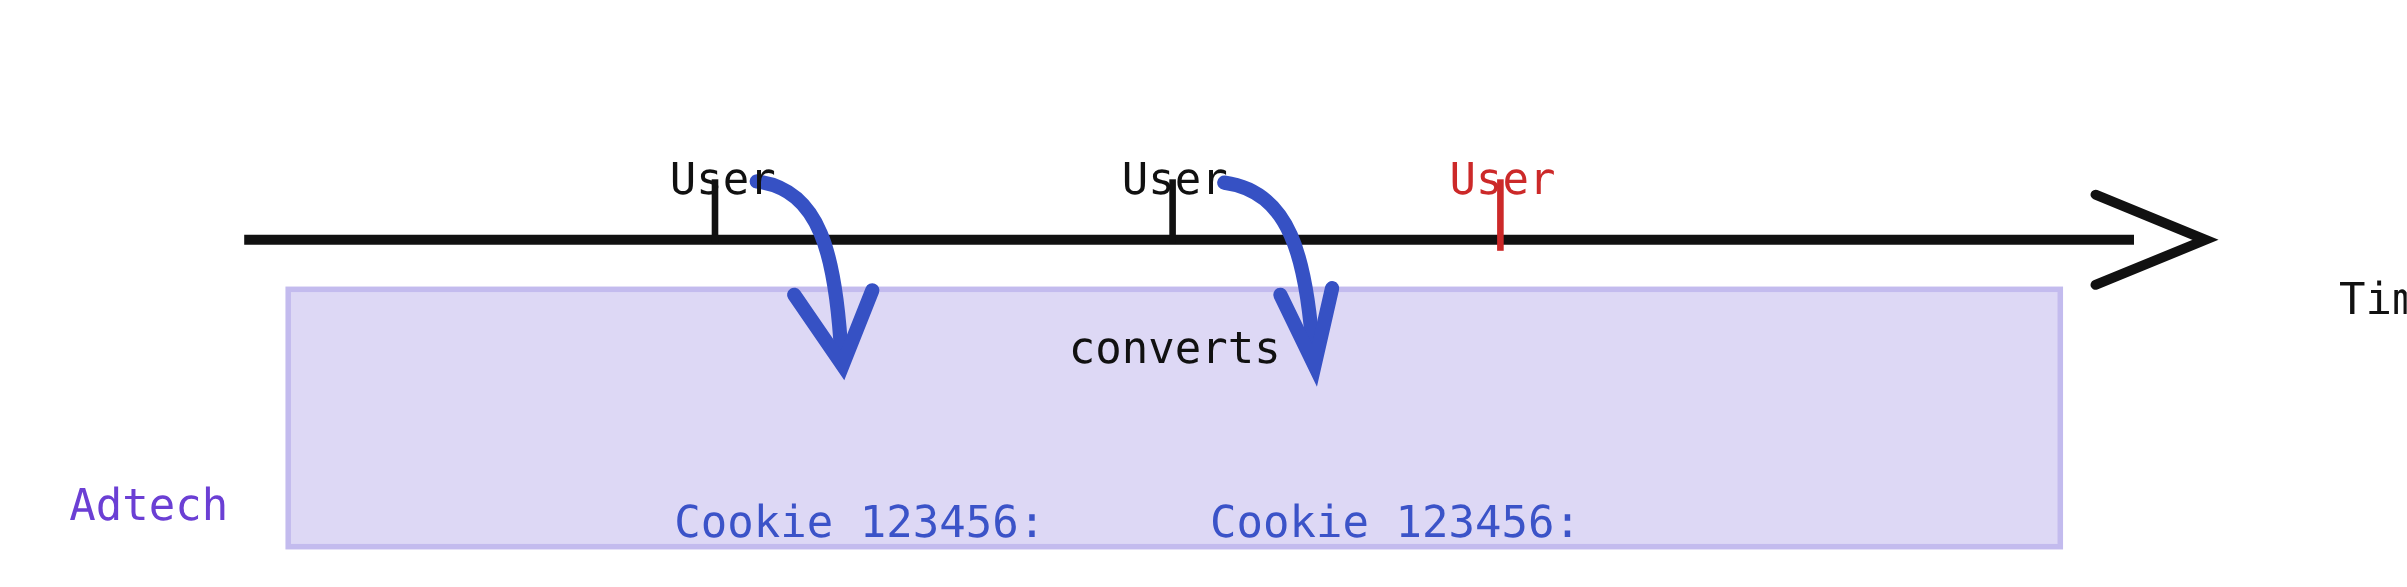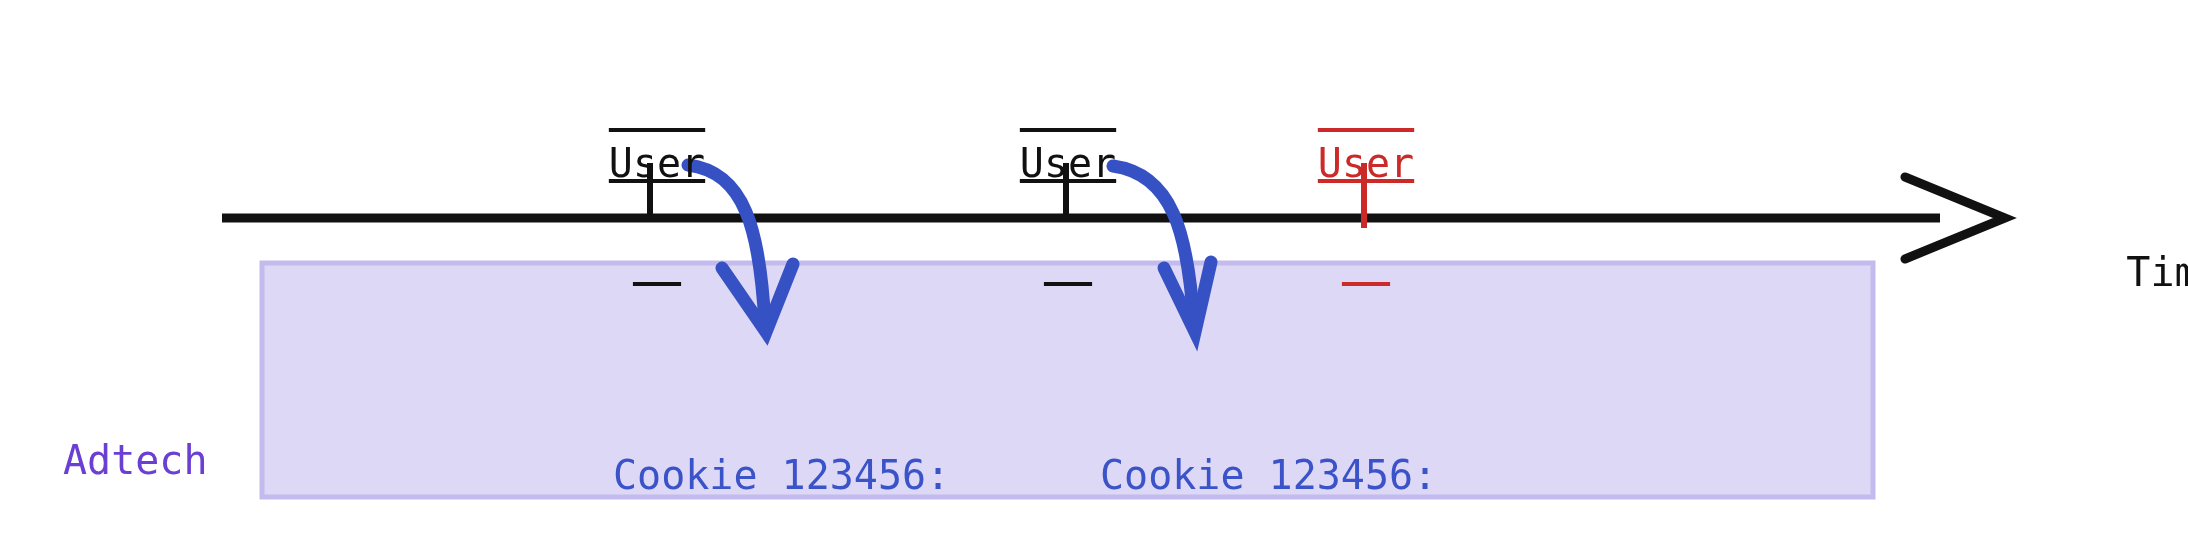--- a/index.html
+++ b/index.html
@@ -27,21 +27,20 @@
     position: absolute;
     font-family: "DejaVu Sans Mono", monospace;
     white-space: pre;
     line-height: 1.28;
     letter-spacing: 0px;
   }
   .event-label {
     font-size: 40px;
     text-align: center;
     transform: translateX(-50%);
-    text-decoration: underline;
   }
   .event-label.black { color: #111111; }
   .event-label.red   { color: #cc2929; }
 
   .server-label {
     font-size: 40px;
     color: #6b3fd4;
     text-align: left;
     line-height: 1.30;
   }
@@ -81,20 +80,21 @@
     <path d="M 1113,166 C 1172,174 1188,232 1194,325" fill="none" stroke="#3651c4" stroke-width="13" stroke-linecap="round"></path>
     <polyline points="1164,268 1195,332 1211,262" fill="none" stroke="#3651c4" stroke-width="13" stroke-linecap="round" stroke-linejoin="miter"></polyline>
   </svg>
 
   <div class="lbl event-label black" style="left:657px; top:36px;">
     <div>User</div>
   </div>
 
   <div class="lbl event-label black" style="left:1068px; top:36px;">
     <div>User</div>
+    <div>converts</div>
   </div>
 
   <div class="lbl event-label red" style="left:1366px; top:36px;">
     <div>User</div>
   </div>
 
   <div class="lbl time-label" style="left:2030px; top:196px;">
     <span>Time</span>
   </div>
 

